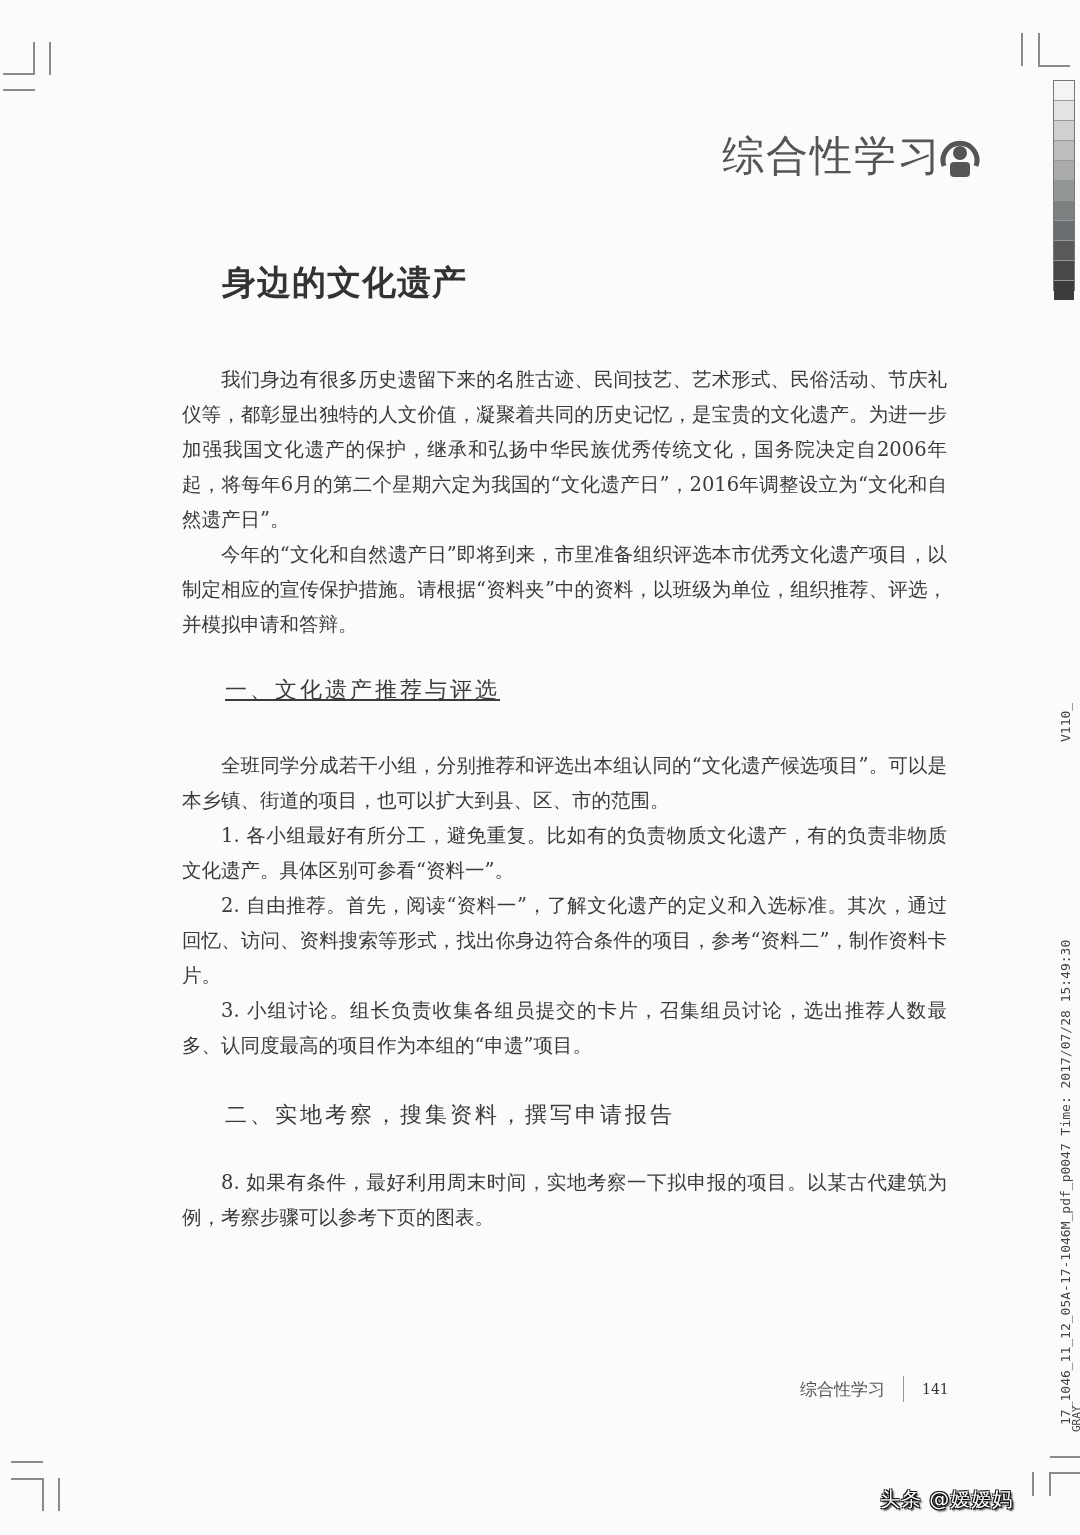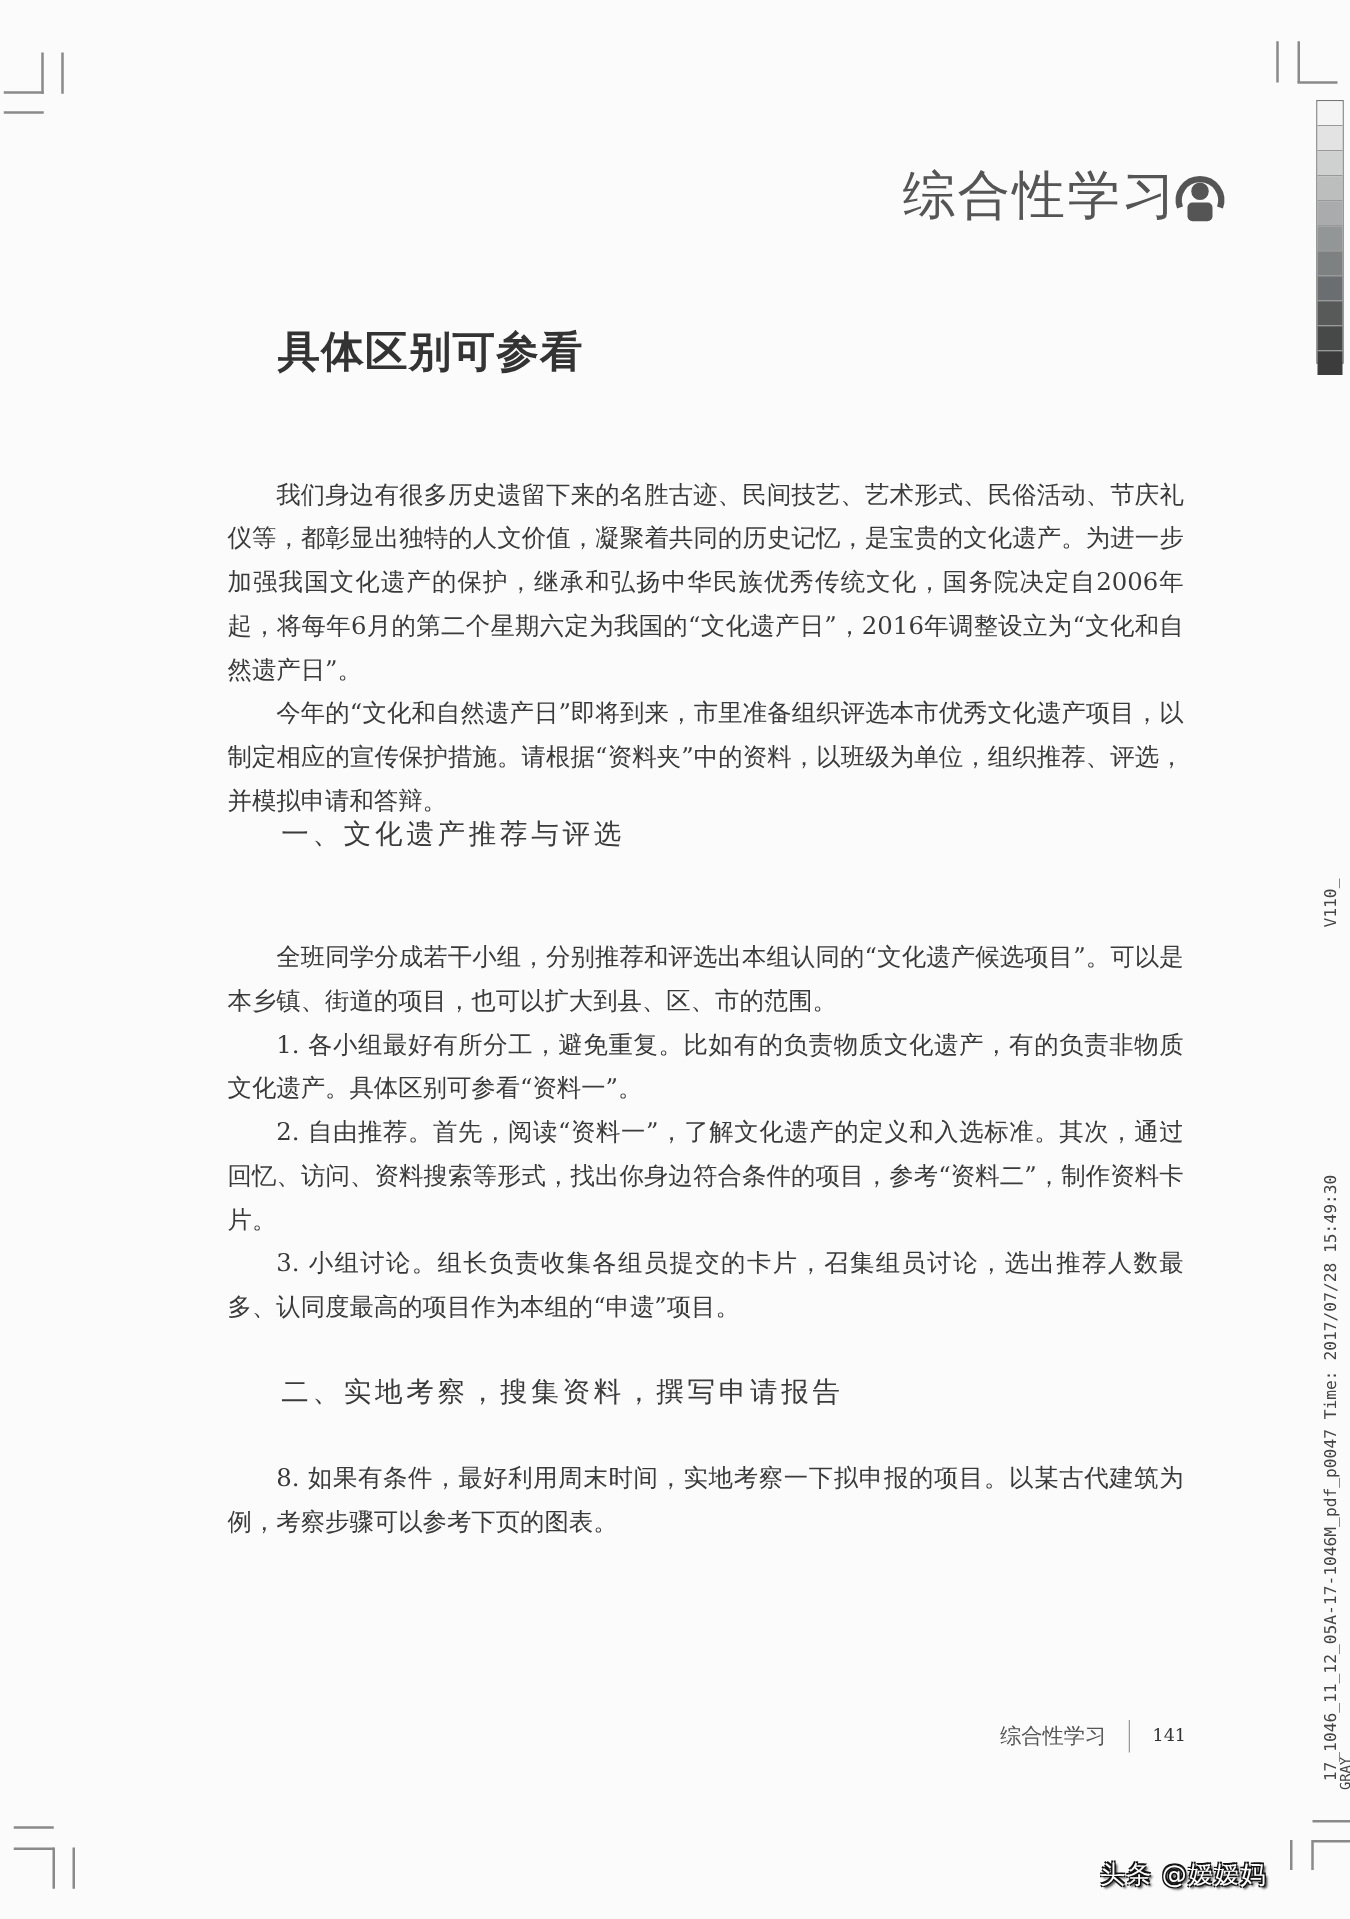--- a/index.html
+++ b/index.html
@@ -81,28 +81,28 @@
 
 <div class="abs header-title">综合性学习</div>
 <div class="abs header-icon">
   <svg width="44" height="44" viewBox="0 0 44 44">
     <path d="M6 30 A17 17 0 1 1 38 30" fill="none" stroke="#555" stroke-width="5"></path>
     <circle cx="22" cy="17" r="7" fill="#555"></circle>
     <rect x="12" y="26" width="20" height="15" rx="4" fill="#555"></rect>
   </svg>
 </div>
 
-<div class="abs page-title">具体区别可参看</div>
+<div class="abs page-title">身边的文化遗产</div>
 
-<div class="abs body-text" style="top:362px;margin-top:16px;">
+<div class="abs body-text" style="top:362px;">
   <p>我们身边有很多历史遗留下来的名胜古迹、民间技艺、艺术形式、民俗活动、节庆礼仪等，都彰显出独特的人文价值，凝聚着共同的历史记忆，是宝贵的文化遗产。为进一步加强我国文化遗产的保护，继承和弘扬中华民族优秀传统文化，国务院决定自2006年起，将每年6月的第二个星期六定为我国的“文化遗产日”，2016年调整设立为“文化和自然遗产日”。</p>
   <p>今年的“文化和自然遗产日”即将到来，市里准备组织评选本市优秀文化遗产项目，以制定相应的宣传保护措施。请根据“资料夹”中的资料，以班级为单位，组织推荐、评选，并模拟申请和答辩。</p>
 </div>
 
-<div class="abs section-heading" style="top:652px;">一、文化遗产推荐与评选</div>
+<div class="abs section-heading" style="top:674px;text-decoration:underline;">一、文化遗产推荐与评选</div>
 <div class="abs body-text" style="top:748px;">
   <p>全班同学分成若干小组，分别推荐和评选出本组认同的“文化遗产候选项目”。可以是本乡镇、街道的项目，也可以扩大到县、区、市的范围。</p>
   <p>1. 各小组最好有所分工，避免重复。比如有的负责物质文化遗产，有的负责非物质文化遗产。具体区别可参看“资料一”。</p>
   <p>2. 自由推荐。首先，阅读“资料一”，了解文化遗产的定义和入选标准。其次，通过回忆、访问、资料搜索等形式，找出你身边符合条件的项目，参考“资料二”，制作资料卡片。</p>
   <p>3. 小组讨论。组长负责收集各组员提交的卡片，召集组员讨论，选出推荐人数最多、认同度最高的项目作为本组的“申遗”项目。</p>
 </div>
 
 <div class="abs section-heading" style="top:1099px;">二、实地考察，搜集资料，撰写申请报告</div>
 <div class="abs body-text" style="top:1165px;">
   <p>8. 如果有条件，最好利用周末时间，实地考察一下拟申报的项目。以某古代建筑为例，考察步骤可以参考下页的图表。</p>

